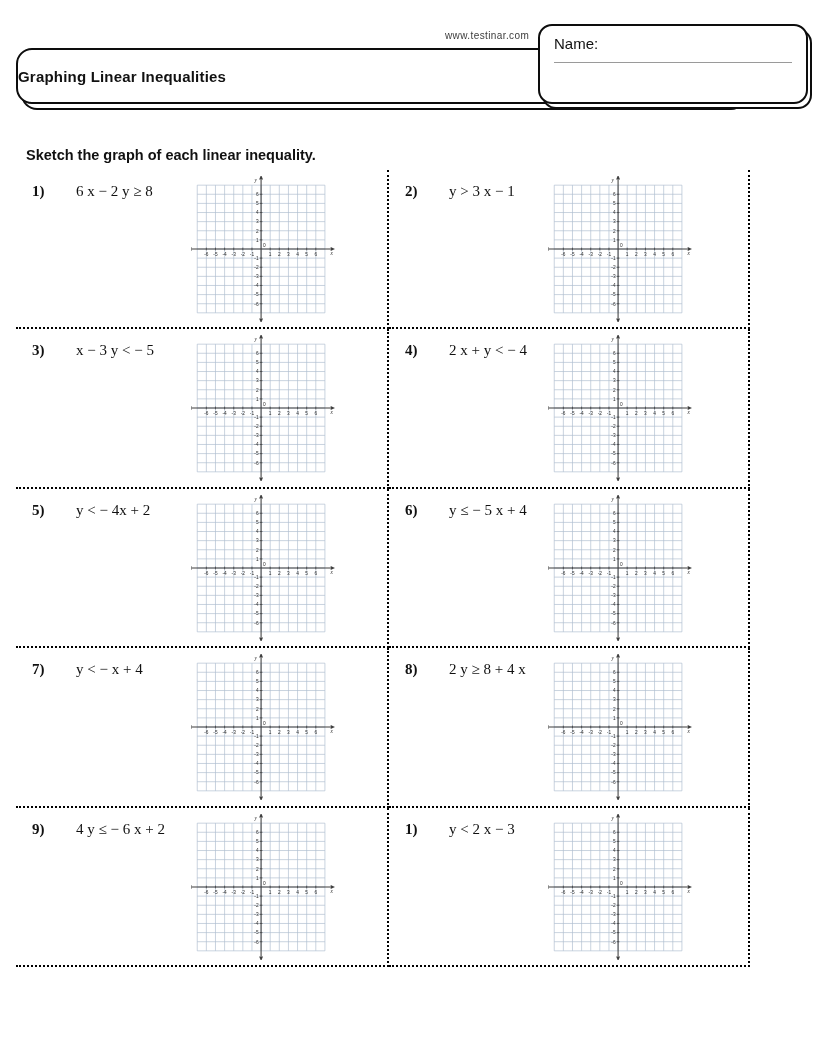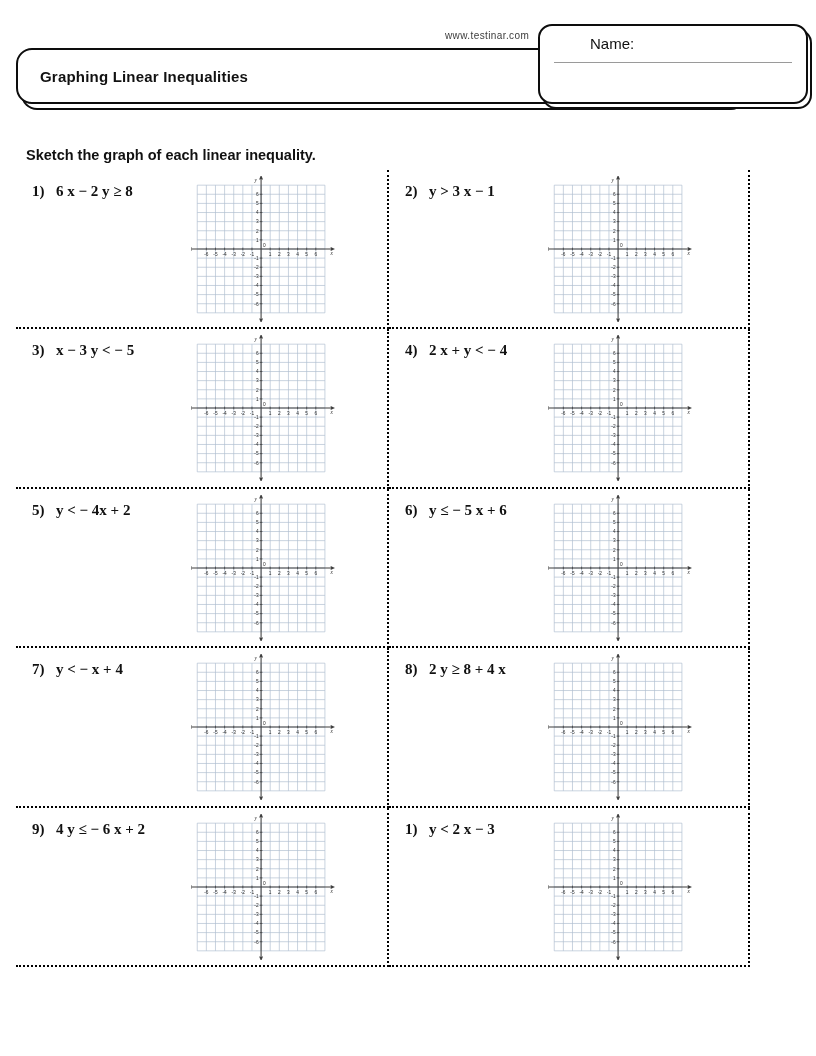--- a/index.html
+++ b/index.html
@@ -12,50 +12,50 @@
     position:absolute;left:445px;top:30px;font-size:10px;color:#3c3c3c;
     letter-spacing:.4px;
   }
   .title-box{
     position:absolute;left:16px;top:48px;width:722px;height:52px;
     border:2.5px solid #0d0d0d;border-radius:16px;background:#fff;
     box-shadow:5px 6px 0 -2px #ffffff,5px 6px 0 0 #0d0d0d;
     display:flex;align-items:center;z-index:1;
   }
   .title-box .title{
-    font-weight:bold;font-size:15px;padding-left:22px;letter-spacing:.2px;
+    font-weight:bold;font-size:15px;letter-spacing:.2px;
   }
   .name-box{
     position:absolute;right:8px;top:24px;width:238px;height:58px;
     border:2.5px solid #0d0d0d;border-radius:14px;background:#fff;
     box-shadow:4px 5px 0 -2px #ffffff,4px 5px 0 0 #0d0d0d;
     z-index:2;padding:9px 14px;
   }
-  .name-box .field-label{font-size:15px;color:#111;margin-left:36px;}
+  .name-box .field-label{font-size:15px;color:#111;}
   .name-box .field-line{border-bottom:1px solid #9a9a9a;margin:10px 0 9px 0;}
   .instruction{
     position:absolute;left:26px;top:131px;font-weight:bold;font-size:14.5px;margin-top:16px;
   }
   
   .problems{
     position:absolute;left:16px;top:170px;width:734px;height:797px;
     display:grid;grid-template-columns:373px 361px;
     grid-template-rows:repeat(5,1fr);
   }
   .cell{
     border-right:2px dotted #000;border-bottom:2px dotted #000;
     display:flex;align-items:flex-start;justify-content:space-between;
     padding:0 0 0 16px;box-sizing:border-box;position:relative;
   }
   .cell .prob-text{
     margin-top:13px;font-family:"Liberation Serif",serif;font-size:15px;
     white-space:nowrap;display:flex;
   }
   .cell .prob-num{font-weight:bold;min-width:24px;}
-  .cell .prob-eq{margin-left:0;font-weight:bold;}
+  .cell .prob-eq{margin-left:20px;}
   .cell .graph-wrap{margin:6px 52px 0 0;line-height:0;}
   .col2 .graph-wrap{margin-right:56px;}
 </style>
 </head>
 <body>
 
 <div class="url-text">www.testinar.com</div>
 
 <div class="title-box">
   <div class="title">Graphing Linear Inequalities</div>
@@ -540,21 +540,21 @@
           <text x="70.4" y="115.9" text-anchor="end" font-size="5" fill="#2b2b2b" font-family="&quot;Liberation Sans&quot;,sans-serif">-4</text>
           <text x="70.4" y="125.4" text-anchor="end" font-size="5" fill="#2b2b2b" font-family="&quot;Liberation Sans&quot;,sans-serif">-5</text>
           <text x="70.4" y="134.9" text-anchor="end" font-size="5" fill="#2b2b2b" font-family="&quot;Liberation Sans&quot;,sans-serif">-6</text>
           <text x="146.5" y="82.4" text-anchor="middle" font-size="5.5" fill="#2b2b2b" font-family="&quot;Liberation Serif&quot;,serif" font-style="italic">x</text>
           <text x="68.5" y="6" text-anchor="end" font-size="5.5" fill="#2b2b2b" font-family="&quot;Liberation Serif&quot;,serif" font-style="italic">y</text>
         </svg></div>
     </div>
     <div class="cell col2">
       <div class="prob-text">
         <span class="prob-num">6)</span>
-        <span class="prob-eq">y ≤ − 5 x + 6</span>
+        <span class="prob-eq">y ≤ − 5 x + 4</span>
       </div>
       <div class="graph-wrap"><svg viewBox="0 0 150 152" width="144" height="146">
           <line x1="6.5" y1="9.5" x2="6.5" y2="142.5" stroke="#aebdd0" stroke-width="0.7"></line>
           <line x1="6.5" y1="9.5" x2="139.5" y2="9.5" stroke="#aebdd0" stroke-width="0.7"></line>
           <line x1="16" y1="9.5" x2="16" y2="142.5" stroke="#aebdd0" stroke-width="0.7"></line>
           <line x1="6.5" y1="19" x2="139.5" y2="19" stroke="#aebdd0" stroke-width="0.7"></line>
           <line x1="25.5" y1="9.5" x2="25.5" y2="142.5" stroke="#aebdd0" stroke-width="0.7"></line>
           <line x1="6.5" y1="28.5" x2="139.5" y2="28.5" stroke="#aebdd0" stroke-width="0.7"></line>
           <line x1="35" y1="9.5" x2="35" y2="142.5" stroke="#aebdd0" stroke-width="0.7"></line>
           <line x1="6.5" y1="38" x2="139.5" y2="38" stroke="#aebdd0" stroke-width="0.7"></line>

